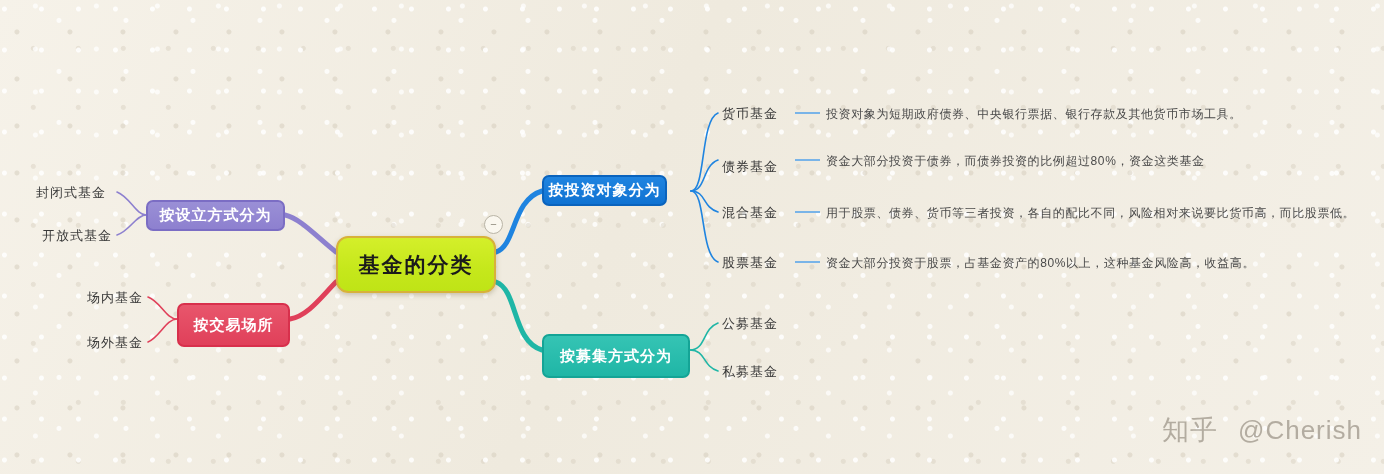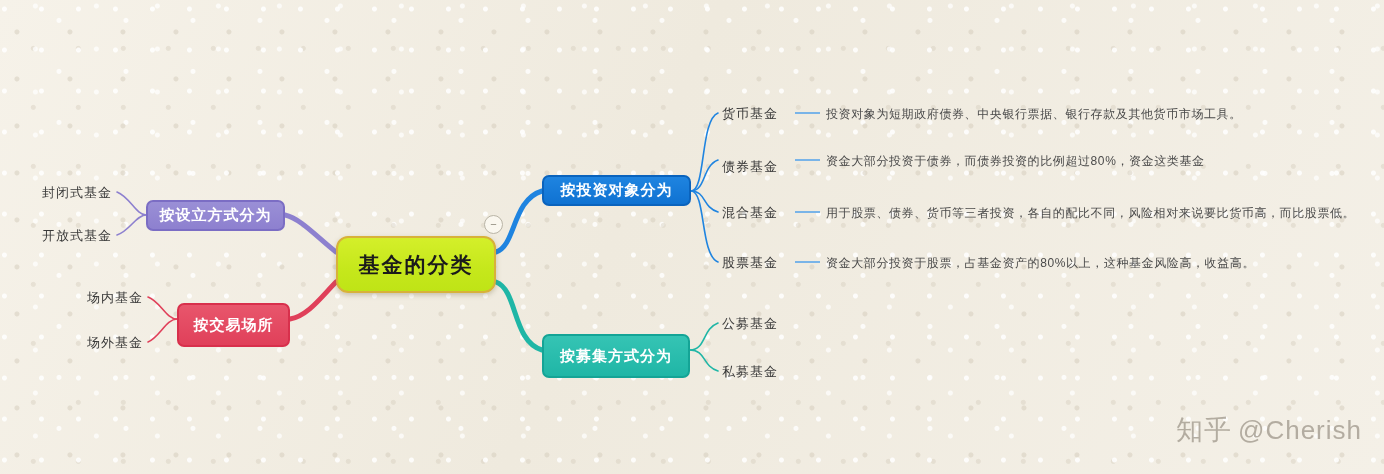--- a/index.html
+++ b/index.html
@@ -72,21 +72,21 @@
     top: 303px;
     width: 113px;
     height: 44px;
     background: linear-gradient(180deg, #e8566c 0%, #e0405a 100%);
     border: 2px solid #d8304c;
     font-size: 15px;
   }
   .node-blue {
     left: 542px;
     top: 175px;
-    width: 149px;
+    width: 125px;
     height: 31px;
     background: linear-gradient(180deg, #1f84e0 0%, #0f72d2 100%);
     border: 2px solid #0a63bd;
     font-size: 15px;
   }
   .node-teal {
     left: 542px;
     top: 334px;
     width: 148px;
     height: 44px;
@@ -126,21 +126,21 @@
     color: #8d887a;
     font-size: 11px;
     line-height: 1;
   }
   .watermark {
     position: absolute;
     right: 22px;
     bottom: 26px;
     display: flex;
     align-items: center;
-    gap: 6px;
+    gap: 20px;
     color: #a8a195;
     font-size: 27px;
     letter-spacing: 1px;
     opacity: 0.85;
   }
   .watermark-handle {
     font-size: 26px;
   }
 </style>
 </head>
@@ -182,21 +182,21 @@
     <span>基金的分类</span>
   </div>
 
   <div class="collapse-toggle">
     <span>−</span>
   </div>
 
   <div class="node node-purple">
     <span>按设立方式分为</span>
   </div>
-  <div class="leaf leaf-left" style="left:30px; top:184px; width:82px;">
+  <div class="leaf leaf-left" style="left:30px; top:184px; width:82px;text-align:center;">
     <span>封闭式基金</span>
   </div>
   <div class="leaf leaf-left" style="left:30px; top:227px; width:82px;">
     <span>开放式基金</span>
   </div>
 
   <div class="node node-red">
     <span>按交易场所</span>
   </div>
   <div class="leaf leaf-left" style="left:61px; top:289px; width:82px;">

